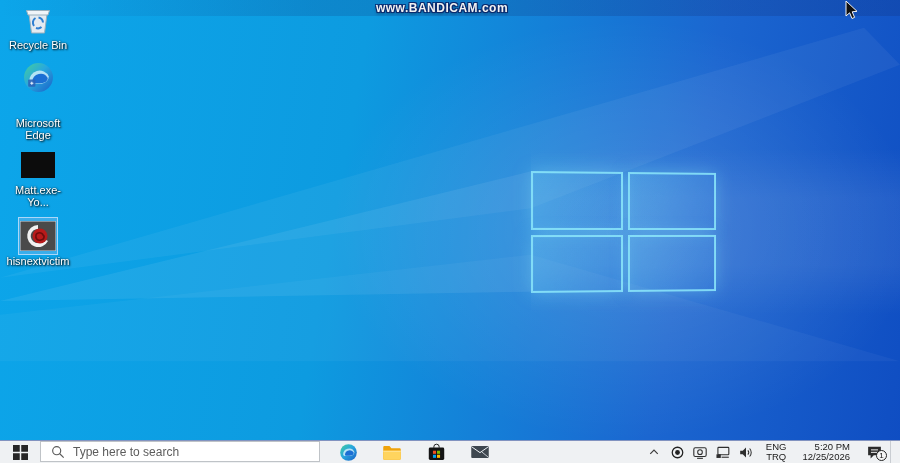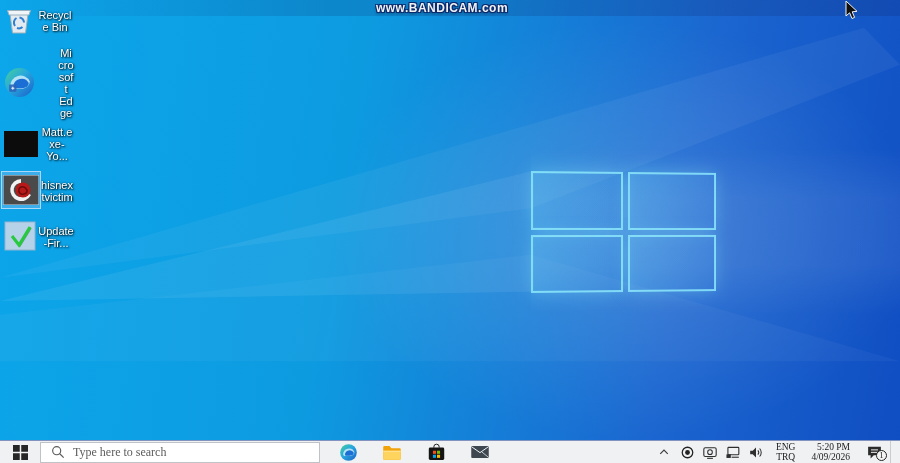--- a/index.html
+++ b/index.html
@@ -28,32 +28,32 @@
 
   
   .topstrip { position:absolute; top:0; left:0; right:0; height:16px;
     background:linear-gradient(90deg, rgba(14,40,110,0) 0%, rgba(14,40,110,0.18) 35%, rgba(14,40,110,0.22) 100%); }
   .watermark { position:absolute; top:1px; left:0; right:16px; text-align:center;
     font-size:12px; font-weight:bold; letter-spacing:0.5px; color:#f2f2f2;
     text-shadow:-1px -1px 0 #0a2a6e, 1px -1px 0 #0a2a6e, -1px 1px 0 #0a2a6e, 1px 1px 0 #0a2a6e, 0 2px 3px rgba(0,0,0,0.45); }
 
   
   .icons { position:absolute; left:2px; top:2px; width:72px; }
-  .dicon { width:72px; display:flex; flex-direction:row; align-items:center; margin-bottom:10px; cursor:default;justify-content:center; }
+  .dicon { width:72px; display:flex; flex-direction:column; align-items:center; margin-bottom:10px; cursor:default;justify-content:center; }
   .dicon .art { width:38px; height:36px; display:flex; align-items:center; justify-content:center; padding:1px; }
   .dicon.selected .art { background:rgba(150,195,240,0.35); outline:1px solid rgba(200,225,250,0.85); }
   .dicon .lbl { margin-top:1px; max-width:70px; font-size:11px; line-height:12px; text-align:center; color:#fff;
     text-shadow:1px 1px 2px rgba(0,0,0,0.95), 0 0 2px rgba(0,0,0,0.7); word-break:break-word; }
   .i-recycle { margin-bottom:8px; }
   .i-edge-gap { margin-bottom:6px;gap:21px; }
 
   
   .taskbar { position:absolute; left:0; bottom:0; width:900px; height:23px;
     background:#eff1f3; border-top:1px solid rgba(40,70,150,0.55);
-    display:flex; align-items:center;font-family:Liberation Serif, serif; }
+    display:flex; align-items:flex-start; }
   .tb-start { width:40px; height:100%; display:flex; align-items:center; justify-content:center; cursor:pointer; }
   .tb-search { width:280px; height:21px; background:#fff; border:1px solid #bfc3c7;
     display:flex; align-items:center; gap:8px; padding-left:10px; cursor:text; }
   .tb-search .ph { font-size:12px; color:#5c5c5c; white-space:nowrap; }
   .tb-apps { display:flex; align-items:center; height:100%; margin-left:6px; }
   .tb-app { width:44px; height:100%; display:flex; align-items:center; justify-content:center; cursor:pointer; }
   .tb-right { margin-left:auto; display:flex; align-items:center; height:100%; }
   .tray-btn { width:23px; height:100%; display:flex; align-items:center; justify-content:center; cursor:pointer; }
   .tb-lang { display:flex; flex-direction:column; align-items:center; justify-content:center;
     font-size:9.5px; line-height:10px; color:#1a1a1a; padding:17px 8px; height:100%; cursor:pointer; }
@@ -142,30 +142,20 @@
         <svg width="36" height="30" viewBox="0 0 36 30">
           <rect x="0" y="0" width="36" height="30" fill="#4a4a4a" stroke="#c9daea" stroke-width="1"></rect>
           <path d="M18 4 a11 11 0 1 0 10 16 l-4-2 a7 7 0 1 1-6-10z" fill="#f2f2f2"></path>
           <circle cx="20" cy="15" r="7.5" fill="#b81a1a"></circle>
           <path d="M16 14 c1-3 6-3 7 0 c2 1 1 5-2 5 c-3 1-6-1-5-5z" fill="none" stroke="#6e0d0d" stroke-width="1.6"></path>
         </svg>
       </div>
       <div class="lbl">hisnextvictim</div>
     </div>
 
-    <div class="dicon">
-      <div class="art">
-        <svg width="34" height="32" viewBox="0 0 34 32">
-          <rect x="2" y="2" width="30" height="28" fill="#b5d2e8" stroke="#93b4cf" stroke-width="1"></rect>
-          <path d="M9 16 l7 9 L27 7" fill="none" stroke="#18842a" stroke-width="1.5" opacity="0.6" transform="translate(1,1)"></path>
-          <path d="M9 16 l7 9 L27 7" fill="none" stroke="#27c93f" stroke-width="3"></path>
-        </svg>
-      </div>
-      <div class="lbl">Update-Fir...</div>
-    </div>
 
   </div>
 
   <div class="taskbar">
 
     <div class="tb-start">
       <svg width="15" height="15" viewBox="0 0 16 16">
         <rect x="0" y="0" width="7.2" height="7.2" fill="#262626"></rect>
         <rect x="8.8" y="0" width="7.2" height="7.2" fill="#262626"></rect>
         <rect x="0" y="8.8" width="7.2" height="7.2" fill="#262626"></rect>
@@ -258,21 +248,21 @@
         </svg>
       </div>
 
       <div class="tb-lang">
         <span>ENG</span>
         <span>TRQ</span>
       </div>
 
       <div class="tb-clock">
         <span>5:20 PM</span>
-        <span>4/09/2026</span>
+        <span>12/25/2026</span>
       </div>
 
       <div class="tb-ac">
         <svg width="17" height="16" viewBox="0 0 24 22">
           <path d="M3 3.5 h18 v12 h-10 l-4.5 4.5 v-4.5 H3 z" fill="#2b2b2b"></path>
           <path d="M7 8 h10 M7 11.5 h10" stroke="#f2f2f2" stroke-width="1.4"></path>
         </svg>
         <div class="ac-badge">1</div>
       </div>
 

